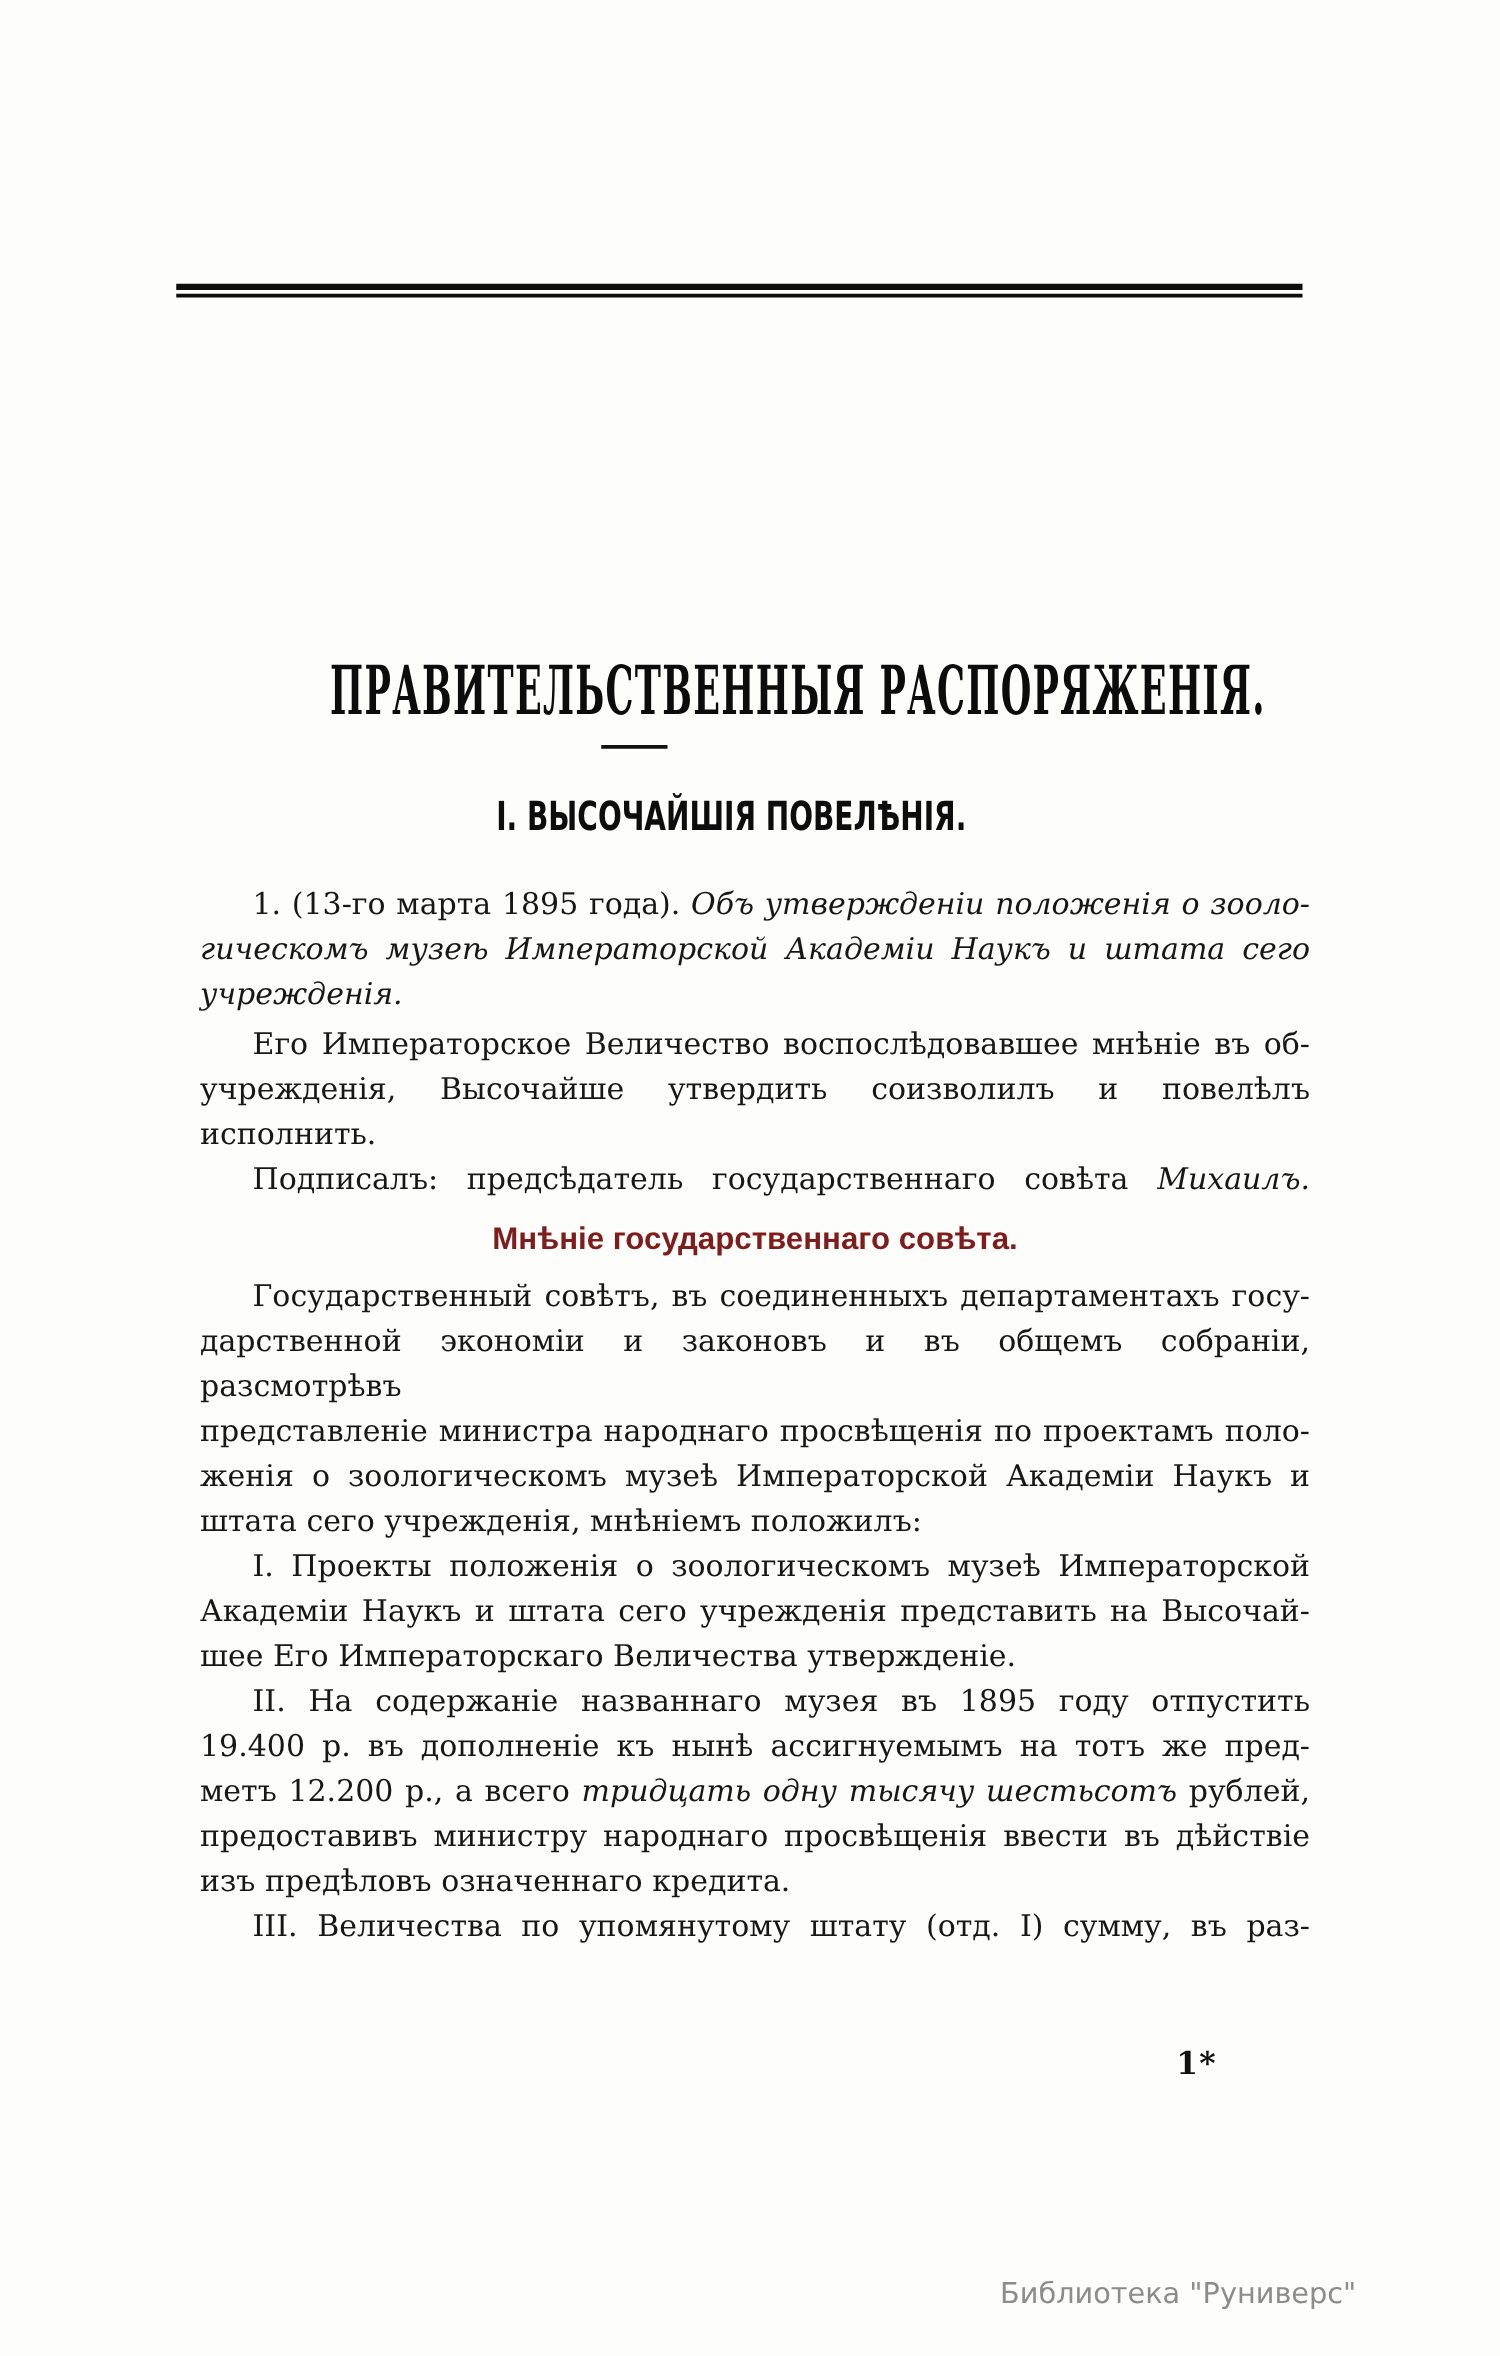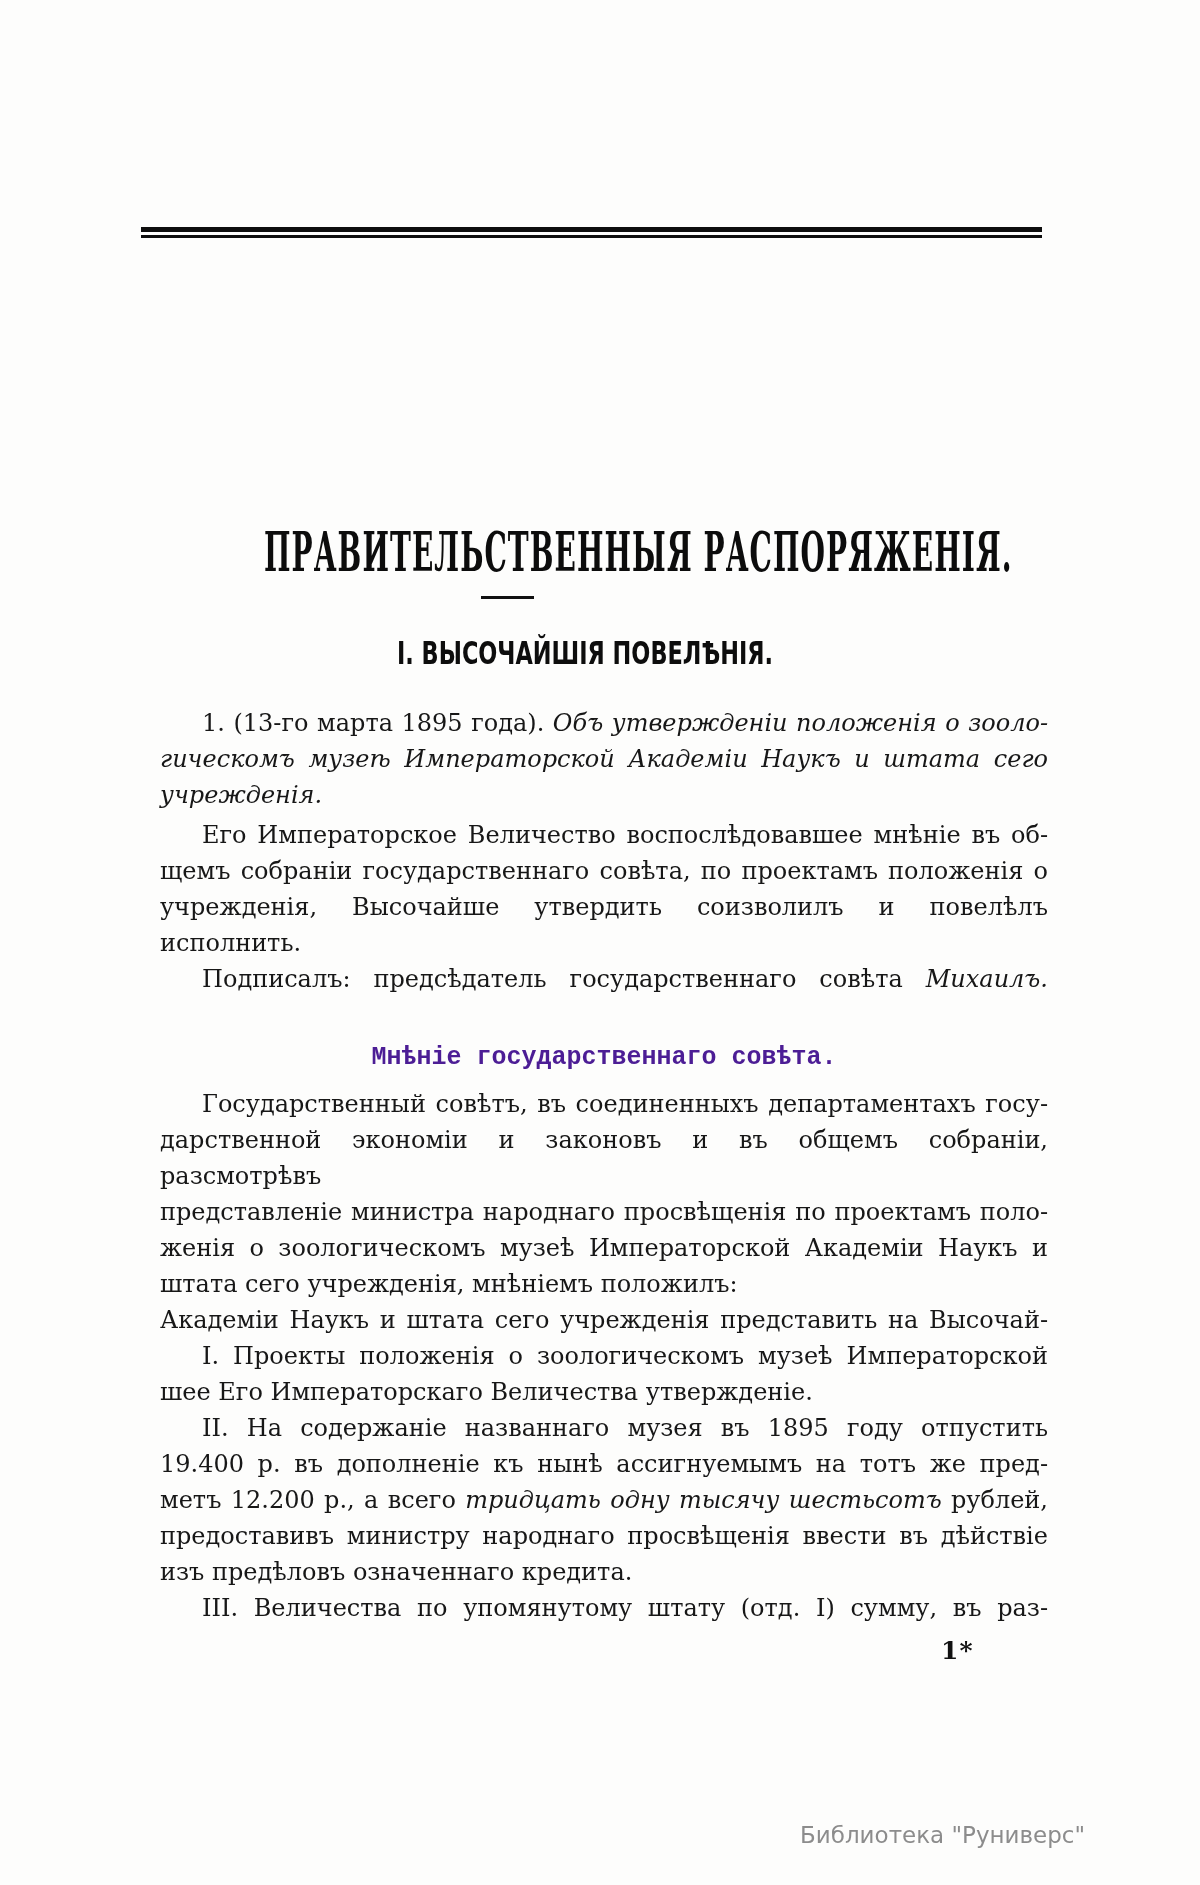--- a/index.html
+++ b/index.html
@@ -57,27 +57,27 @@
     color:#171717;
   }
   .para { margin:0; }
   .para.gap { margin-top:4px; }
   .line { text-align:justify; text-align-last:left; }
   .line.j { text-align-last:justify; }
   .line.indent { text-indent:42px; }
   .i { font-style:italic; }
 
   .body-heading {
-    font-family:Liberation Mono, monospace;
+    font-family:Liberation Sans, sans-serif;
     font-weight:bold;
     font-size:25px;
     text-align:center;
-    margin-top:43px;
+    margin-top:12px;
     margin-bottom:10px;
-    color:#4c1d95;
+    color:#7f1d1d;
   }
 
   .page-sig {
     position:absolute; top:1636px; left:941px;
     font-size:25px; font-weight:bold; color:#111;
     letter-spacing:1px;
   }
 
   .watermark {
     position:absolute; top:1822px; left:800px; width:260px;
@@ -104,37 +104,36 @@
   <div class="section-heading">І. ВЫСОЧАЙШІЯ ПОВЕЛѢНІЯ.</div>
 
   <div class="doc-body">
       <div class="para">
         <div class="line j indent"><span>1. (13-го марта 1895 года). </span><span class="i">Объ утвержденіи положенія о зооло-</span></div>
         <div class="line j"><span class="i">гическомъ музеѣ Императорской Академіи Наукъ и штата сего</span></div>
         <div class="line"><span class="i">учрежденія.</span></div>
       </div>
       <div class="para gap">
         <div class="line j indent"><span>Его Императорское Величество воспослѣдовавшее мнѣніе въ об-</span></div>
-        <div class="line j"><span>щемъ собраніи государственнаго совѣта, по проектамъ положенія о</span></div>
         <div class="line j"><span>учрежденія, Высочайше утвердить соизволилъ и повелѣлъ исполнить.</span></div>
       </div>
       <div class="para">
         <div class="line j indent"><span>Подписалъ: предсѣдатель государственнаго совѣта </span><span class="i">Михаилъ.</span></div>
       </div>
       <div class="body-heading">Мнѣніе государственнаго совѣта.</div>
       <div class="para">
         <div class="line j indent"><span>Государственный совѣтъ, въ соединенныхъ департаментахъ госу-</span></div>
         <div class="line j"><span>дарственной экономіи и законовъ и въ общемъ собраніи, разсмотрѣвъ</span></div>
         <div class="line j"><span>представленіе министра народнаго просвѣщенія по проектамъ поло-</span></div>
         <div class="line j"><span>женія о зоологическомъ музеѣ Императорской Академіи Наукъ и</span></div>
         <div class="line"><span>штата сего учрежденія, мнѣніемъ положилъ:</span></div>
       </div>
       <div class="para">
+        <div class="line j indent"><span>I. Проекты положенія о зоологическомъ музеѣ Императорской</span></div>
         <div class="line j"><span>Академіи Наукъ и штата сего учрежденія представить на Высочай-</span></div>
-        <div class="line j indent"><span>I. Проекты положенія о зоологическомъ музеѣ Императорской</span></div>
         <div class="line"><span>шее Его Императорскаго Величества утвержденіе.</span></div>
       </div>
       <div class="para">
         <div class="line j indent"><span>II. На содержаніе названнаго музея въ 1895 году отпустить</span></div>
         <div class="line j"><span>19.400 р. въ дополненіе къ нынѣ ассигнуемымъ на тотъ же пред-</span></div>
         <div class="line j"><span>метъ 12.200 р., а всего </span><span class="i">тридцать одну тысячу шестьсотъ</span><span> рублей,</span></div>
         <div class="line j"><span>предоставивъ министру народнаго просвѣщенія ввести въ дѣйствіе</span></div>
         <div class="line"><span>изъ предѣловъ означеннаго кредита.</span></div>
       </div>
       <div class="para">

